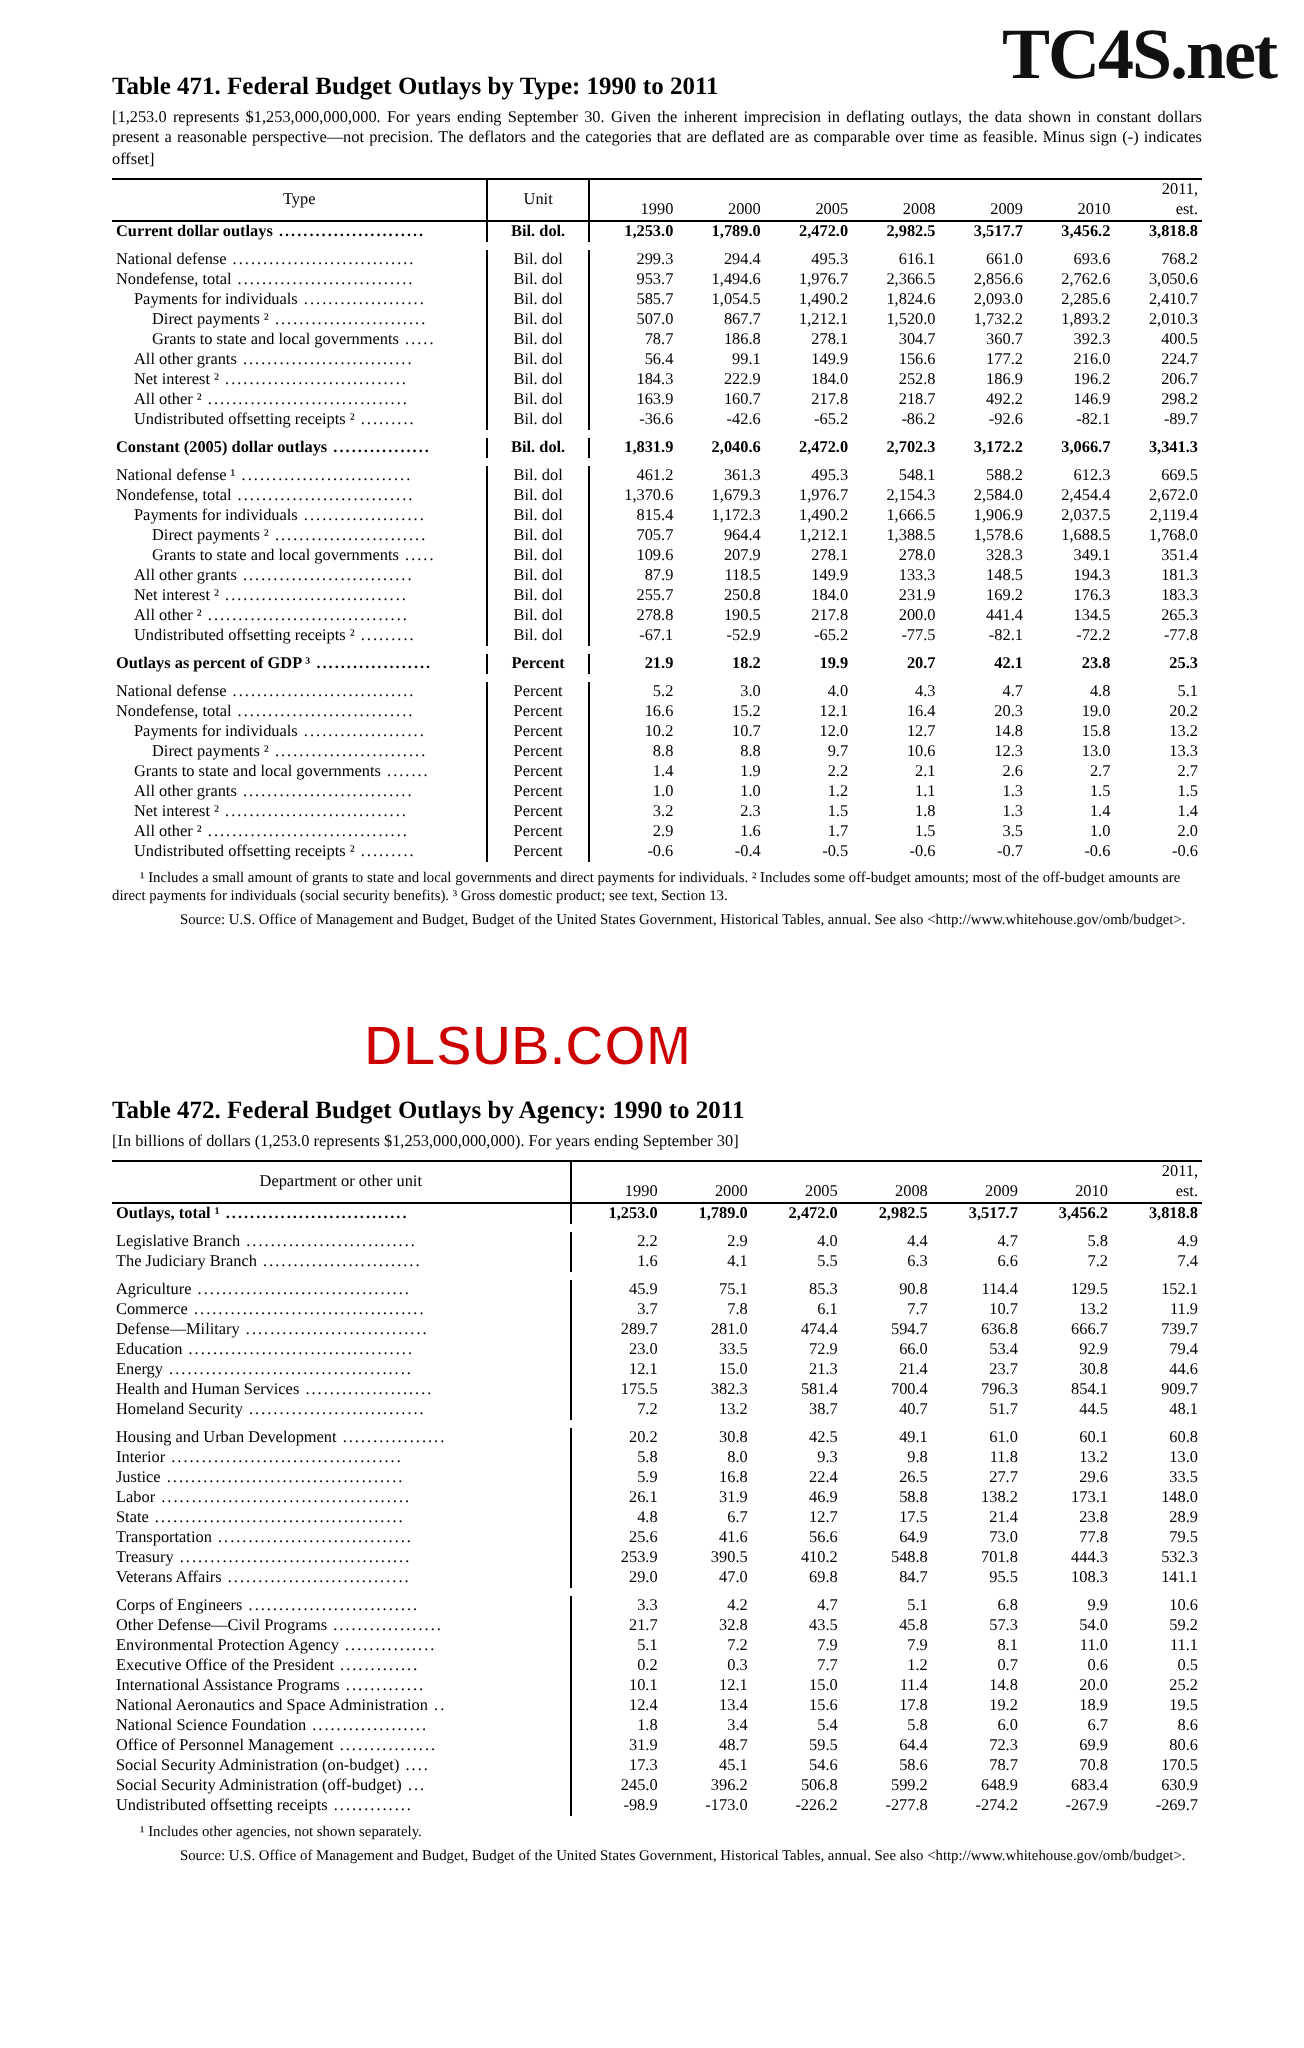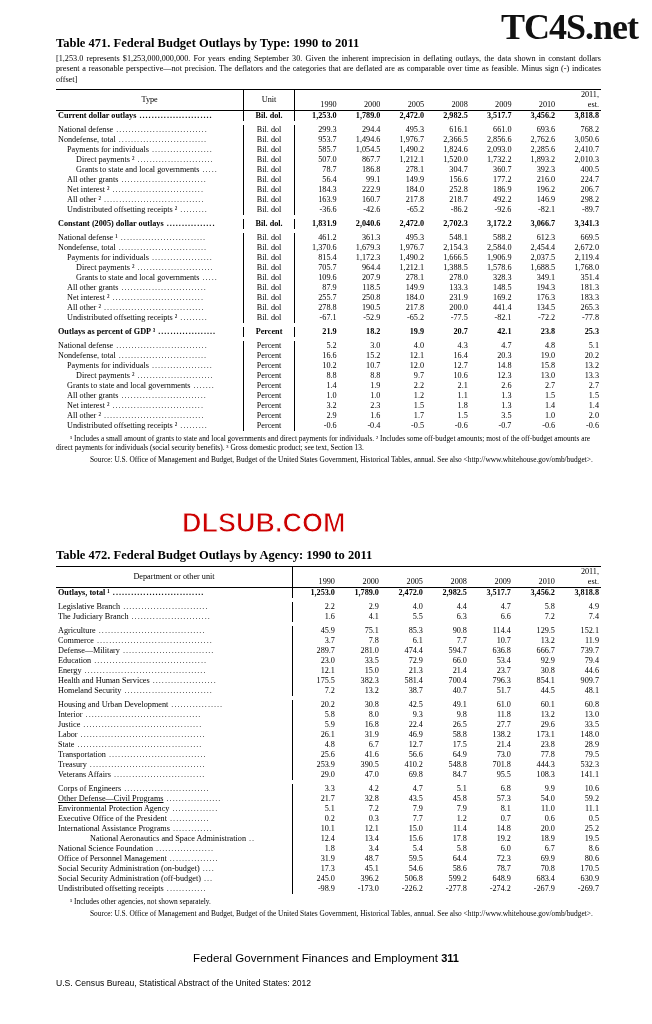--- a/index.html
+++ b/index.html
@@ -475,20 +475,21 @@
     <div class="footnotes">
       <div class="fnline">¹ Includes a small amount of grants to state and local governments and direct  payments for individuals. ² Includes some off-budget amounts; most of the off-budget amounts are direct  payments for individuals (social security benefits). ³ Gross domestic product; see text, Section 13.</div>
     </div>
     <div class="src">Source: U.S. Office of Management and Budget, Budget of the United States Government, Historical Tables, annual. See also &lt;http://www.whitehouse.gov/omb/budget&gt;.</div>
   </div>
 
   <div class="wm-dlsub">DLSUB.COM</div>
 
   <div class="tbl-block t472">
     <h2 class="tbl-title">Table 472. Federal Budget Outlays by Agency: 1990 to 2011</h2>
+    <p class="tbl-note">[In billions of dollars (1,253.0 represents $1,253,000,000,000). For years ending September 30]</p>
     <table class="grid">
       <thead>
         <tr class="hd-top hd472">
           <td class="colDept" rowspan="2" style="text-align:center;vertical-align:middle;border-bottom:1.1px solid #000;">Department or other unit</td>
           <td class="colNum vline" rowspan="2" style="vertical-align:bottom;border-bottom:1.1px solid #000;text-align:right;">1990</td>
           <td class="colNum" rowspan="2" style="vertical-align:bottom;border-bottom:1.1px solid #000;text-align:right;">2000</td>
           <td class="colNum" rowspan="2" style="vertical-align:bottom;border-bottom:1.1px solid #000;text-align:right;">2005</td>
           <td class="colNum" rowspan="2" style="vertical-align:bottom;border-bottom:1.1px solid #000;text-align:right;">2008</td>
           <td class="colNum" rowspan="2" style="vertical-align:bottom;border-bottom:1.1px solid #000;text-align:right;">2009</td>
           <td class="colNum" rowspan="2" style="vertical-align:bottom;border-bottom:1.1px solid #000;text-align:right;">2010</td>
@@ -695,21 +696,21 @@
             <td class="lbl colDept"><span style="padding-left: 0px;">Corps of Engineers</span><span class="dots" style="letter-spacing: 1px; font-weight: normal;"> ............................</span></td>
             <td class="num colNum vline">3.3</td>
             <td class="num colNum">4.2</td>
             <td class="num colNum">4.7</td>
             <td class="num colNum">5.1</td>
             <td class="num colNum">6.8</td>
             <td class="num colNum">9.9</td>
             <td class="num colNum">10.6</td>
           </tr>
           <tr>
-            <td class="lbl colDept"><span style="padding-left: 0px; text-decoration: underline;">Other Defense—Civil Programs</span><span class="dots" style="letter-spacing: 1px; font-weight: normal;"> ..................</span></td>
+            <td class="lbl colDept"><span style="padding-left: 0px;">Other Defense—Civil Programs</span><span class="dots" style="letter-spacing: 1px; font-weight: normal;"> ..................</span></td>
             <td class="num colNum vline">21.7</td>
             <td class="num colNum">32.8</td>
             <td class="num colNum">43.5</td>
             <td class="num colNum">45.8</td>
             <td class="num colNum">57.3</td>
             <td class="num colNum">54.0</td>
             <td class="num colNum">59.2</td>
           </tr>
           <tr>
             <td class="lbl colDept"><span style="padding-left: 0px;">Environmental Protection Agency</span><span class="dots" style="letter-spacing: 1px; font-weight: normal;"> ...............</span></td>
@@ -735,21 +736,21 @@
             <td class="lbl colDept"><span style="padding-left: 0px;">International Assistance Programs</span><span class="dots" style="letter-spacing: 1px; font-weight: normal;"> .............</span></td>
             <td class="num colNum vline">10.1</td>
             <td class="num colNum">12.1</td>
             <td class="num colNum">15.0</td>
             <td class="num colNum">11.4</td>
             <td class="num colNum">14.8</td>
             <td class="num colNum">20.0</td>
             <td class="num colNum">25.2</td>
           </tr>
           <tr>
-            <td class="lbl colDept"><span style="padding-left: 0px; margin-left: 32px;">National Aeronautics and Space Administration</span><span class="dots" style="letter-spacing: 1px; font-weight: normal;"> ..</span></td>
+            <td class="lbl colDept"><span style="padding-left: 0px;">National Aeronautics and Space Administration</span><span class="dots" style="letter-spacing: 1px; font-weight: normal;"> ..</span></td>
             <td class="num colNum vline">12.4</td>
             <td class="num colNum">13.4</td>
             <td class="num colNum">15.6</td>
             <td class="num colNum">17.8</td>
             <td class="num colNum">19.2</td>
             <td class="num colNum">18.9</td>
             <td class="num colNum">19.5</td>
           </tr>
           <tr>
             <td class="lbl colDept"><span style="padding-left: 0px;">National Science Foundation</span><span class="dots" style="letter-spacing: 1px; font-weight: normal;"> ...................</span></td>
@@ -802,22 +803,15 @@
             <td class="num colNum">-269.7</td>
           </tr>
         </tbody>
     </table>
     <div class="footnotes">
       <div class="fnline">¹ Includes other agencies, not shown separately.</div>
     </div>
     <div class="src">Source: U.S. Office of Management and Budget, Budget of the United States Government, Historical Tables, annual. See also &lt;http://www.whitehouse.gov/omb/budget&gt;.</div>
   </div>
 
-  <div class="footer">
-    <div class="f1">
-      <span>Federal Government Finances and Employment</span>
-      <span class="pg">311</span>
-    </div>
-    <div class="f2">U.S. Census Bureau, Statistical Abstract of the United States: 2012</div>
-  </div>
 
 
 </div>
 
 </body></html>

